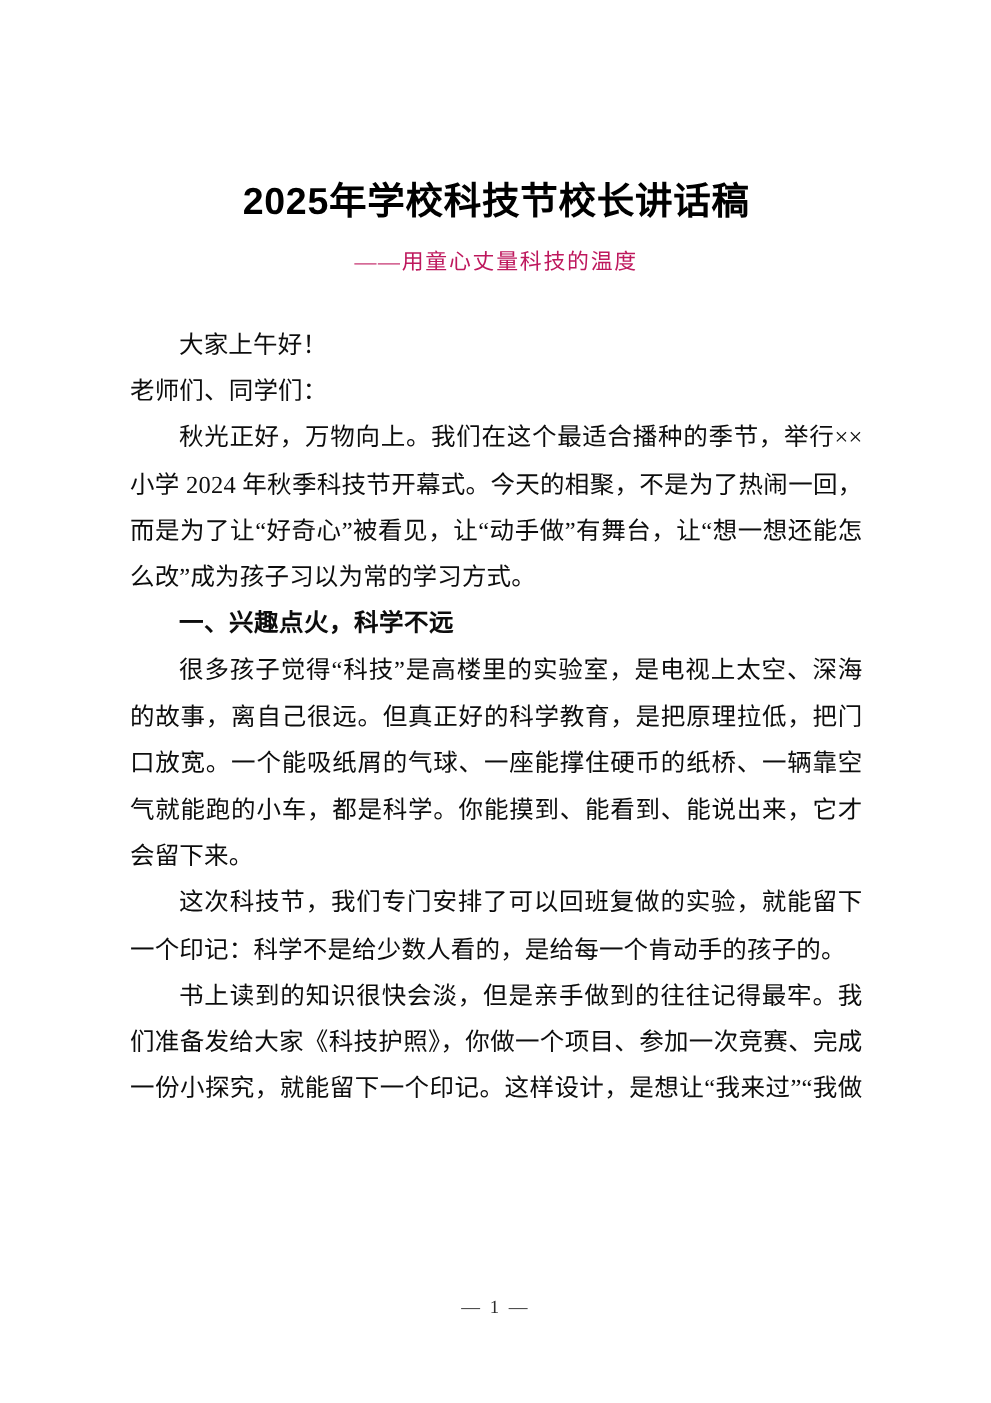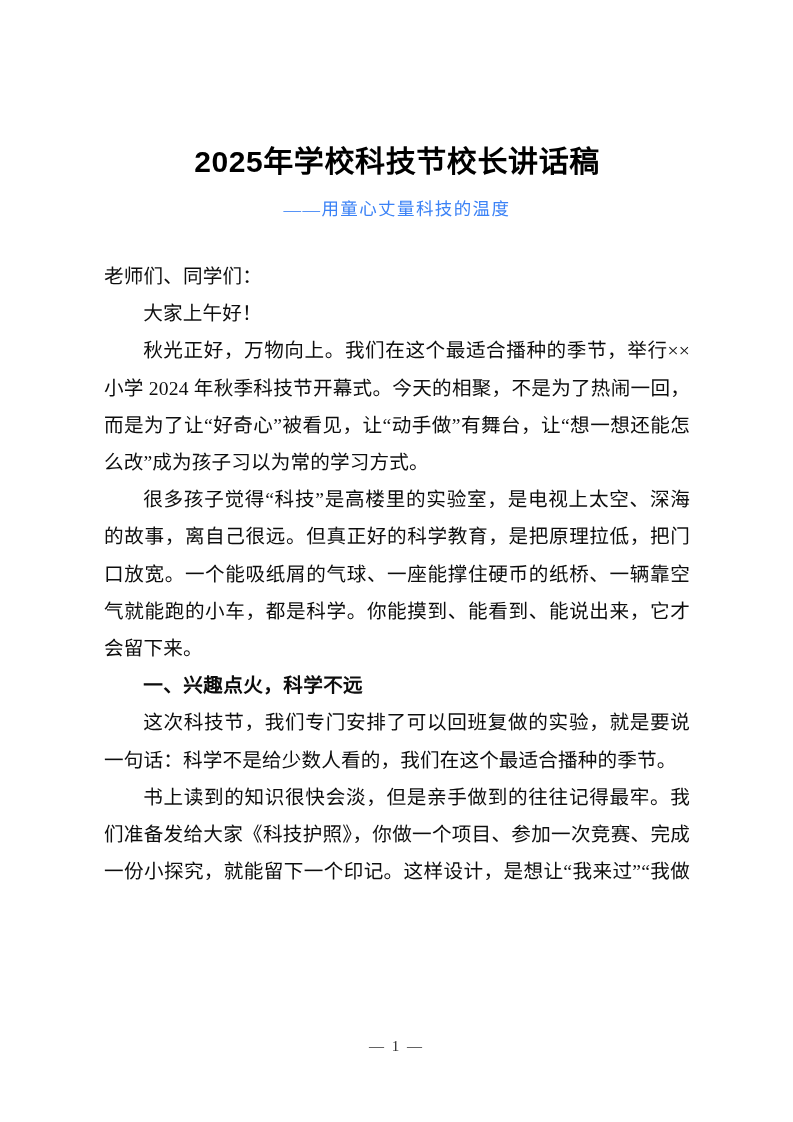--- a/index.html
+++ b/index.html
@@ -53,21 +53,21 @@
 
   .doc-subtitle {
     margin: 0;
     padding-top: 14px;
     text-align: center;
     font-family: "Liberation Serif", "DejaVu Serif", serif;
     font-weight: normal;
     font-size: 17.5px;
     line-height: 26px;
     letter-spacing: 1.4px;
-    color: #3b82f6;
+    color: #be185d;
     white-space: nowrap;
   }
 
   
   .body-block {
     padding-top: 36px;
   }
 
   p.para {
     margin: 0;
@@ -122,31 +122,31 @@
 <div class="page">
 
   <div class="content">
 
     <h1 class="doc-title">2025年学校科技节校长讲话稿</h1>
 
     <div class="doc-subtitle">——用童心丈量科技的温度</div>
 
     <div class="body-block">
 
+      <p class="para indent">大家上午好！</p>
+
       <p class="para salutation">老师们、同学们：</p>
-
-      <p class="para indent">大家上午好！</p>
 
       <p class="para indent">秋光正好，万物向上。我们在这个最适合播种的季节，举行××小学 2024 年秋季科技节开幕式。今天的相聚，不是为了热闹一回，而是为了让“好奇心”被看见，让“动手做”有舞台，让“想一想还能怎么改”成为孩子习以为常的学习方式。</p>
 
+      <p class="para section-heading">一、兴趣点火，科学不远</p>
+
       <p class="para indent">很多孩子觉得“科技”是高楼里的实验室，是电视上太空、深海的故事，离自己很远。但真正好的科学教育，是把原理拉低，把门口放宽。一个能吸纸屑的气球、一座能撑住硬币的纸桥、一辆靠空气就能跑的小车，都是科学。你能摸到、能看到、能说出来，它才会留下来。</p>
 
-      <p class="para section-heading">一、兴趣点火，科学不远</p>
-
-      <p class="para indent">这次科技节，我们专门安排了可以回班复做的实验，就是要说一句话：科学不是给少数人看的，我们在这个最适合播种的季节。</p>
+      <p class="para indent">这次科技节，我们专门安排了可以回班复做的实验，就能留下一个印记：科学不是给少数人看的，是给每一个肯动手的孩子的。</p>
 
 
       <p class="para indent clipped">书上读到的知识很快会淡，但是亲手做到的往往记得最牢。我们准备发给大家《科技护照》，你做一个项目、参加一次竞赛、完成一份小探究，就能留下一个印记。这样设计，是想让“我来过”“我做过”“我真的动手了”这几件事，被认真记录，而不是</p>
 
     </div>
   </div>
 
   <div class="page-footer">— 1 —</div>
 
 </div>

